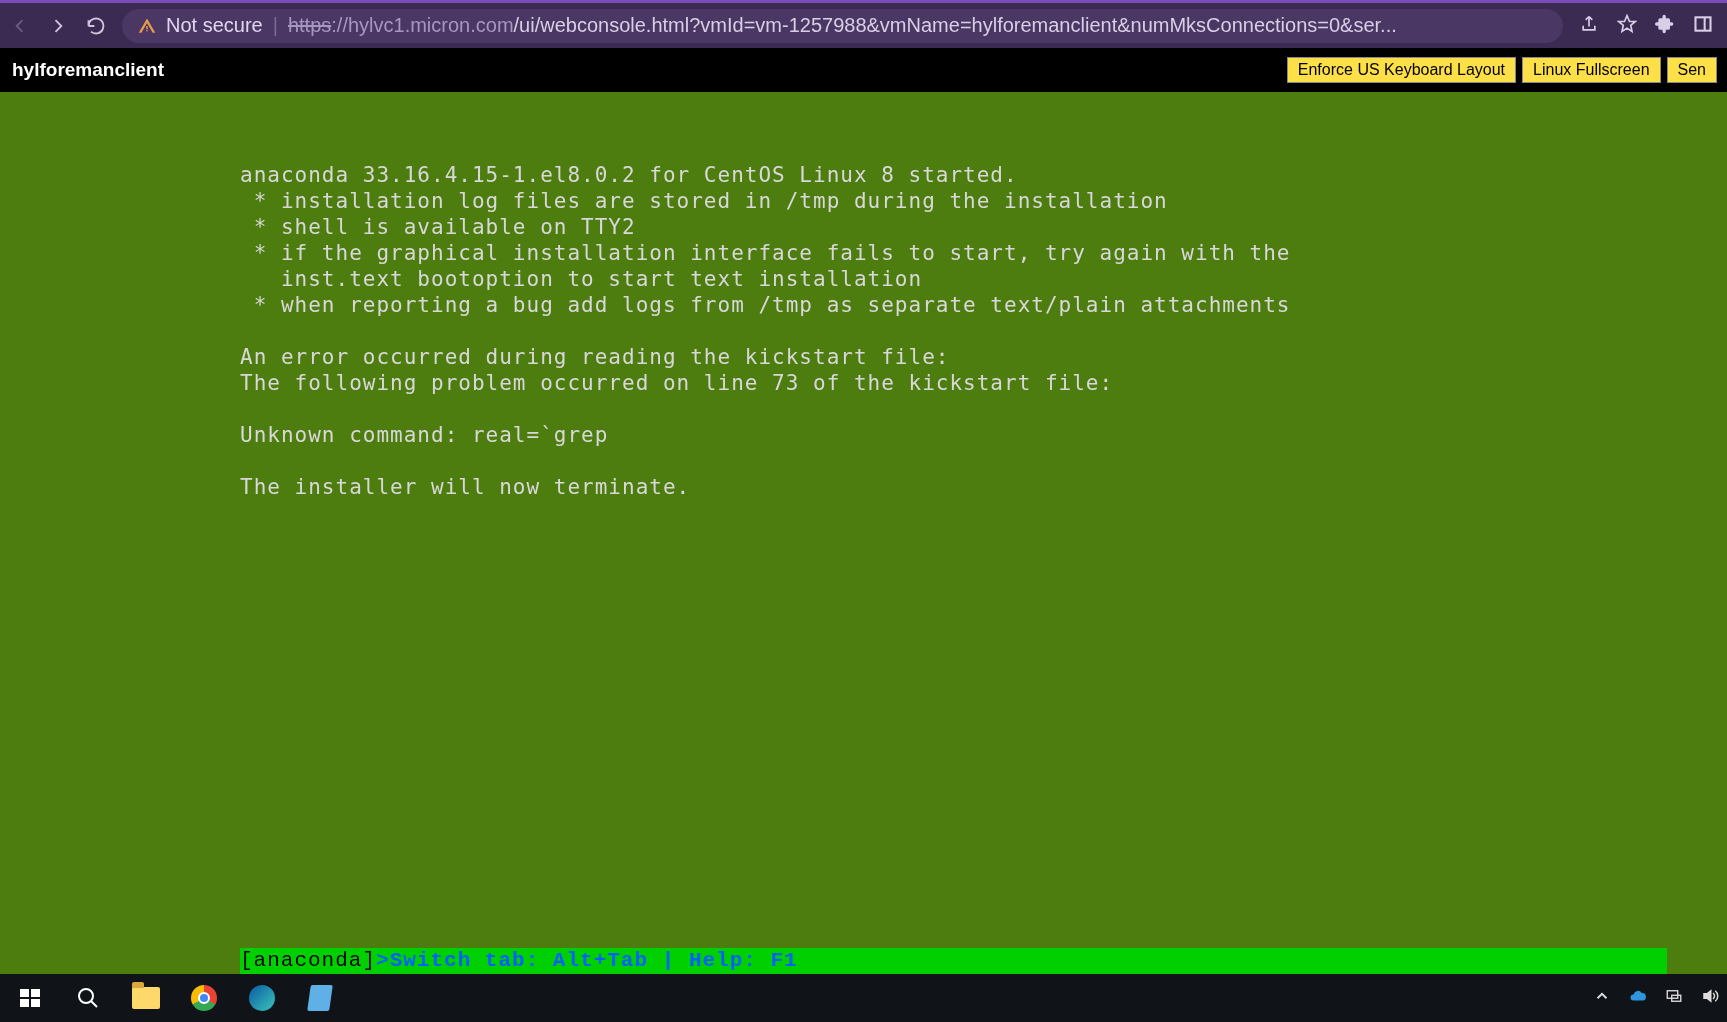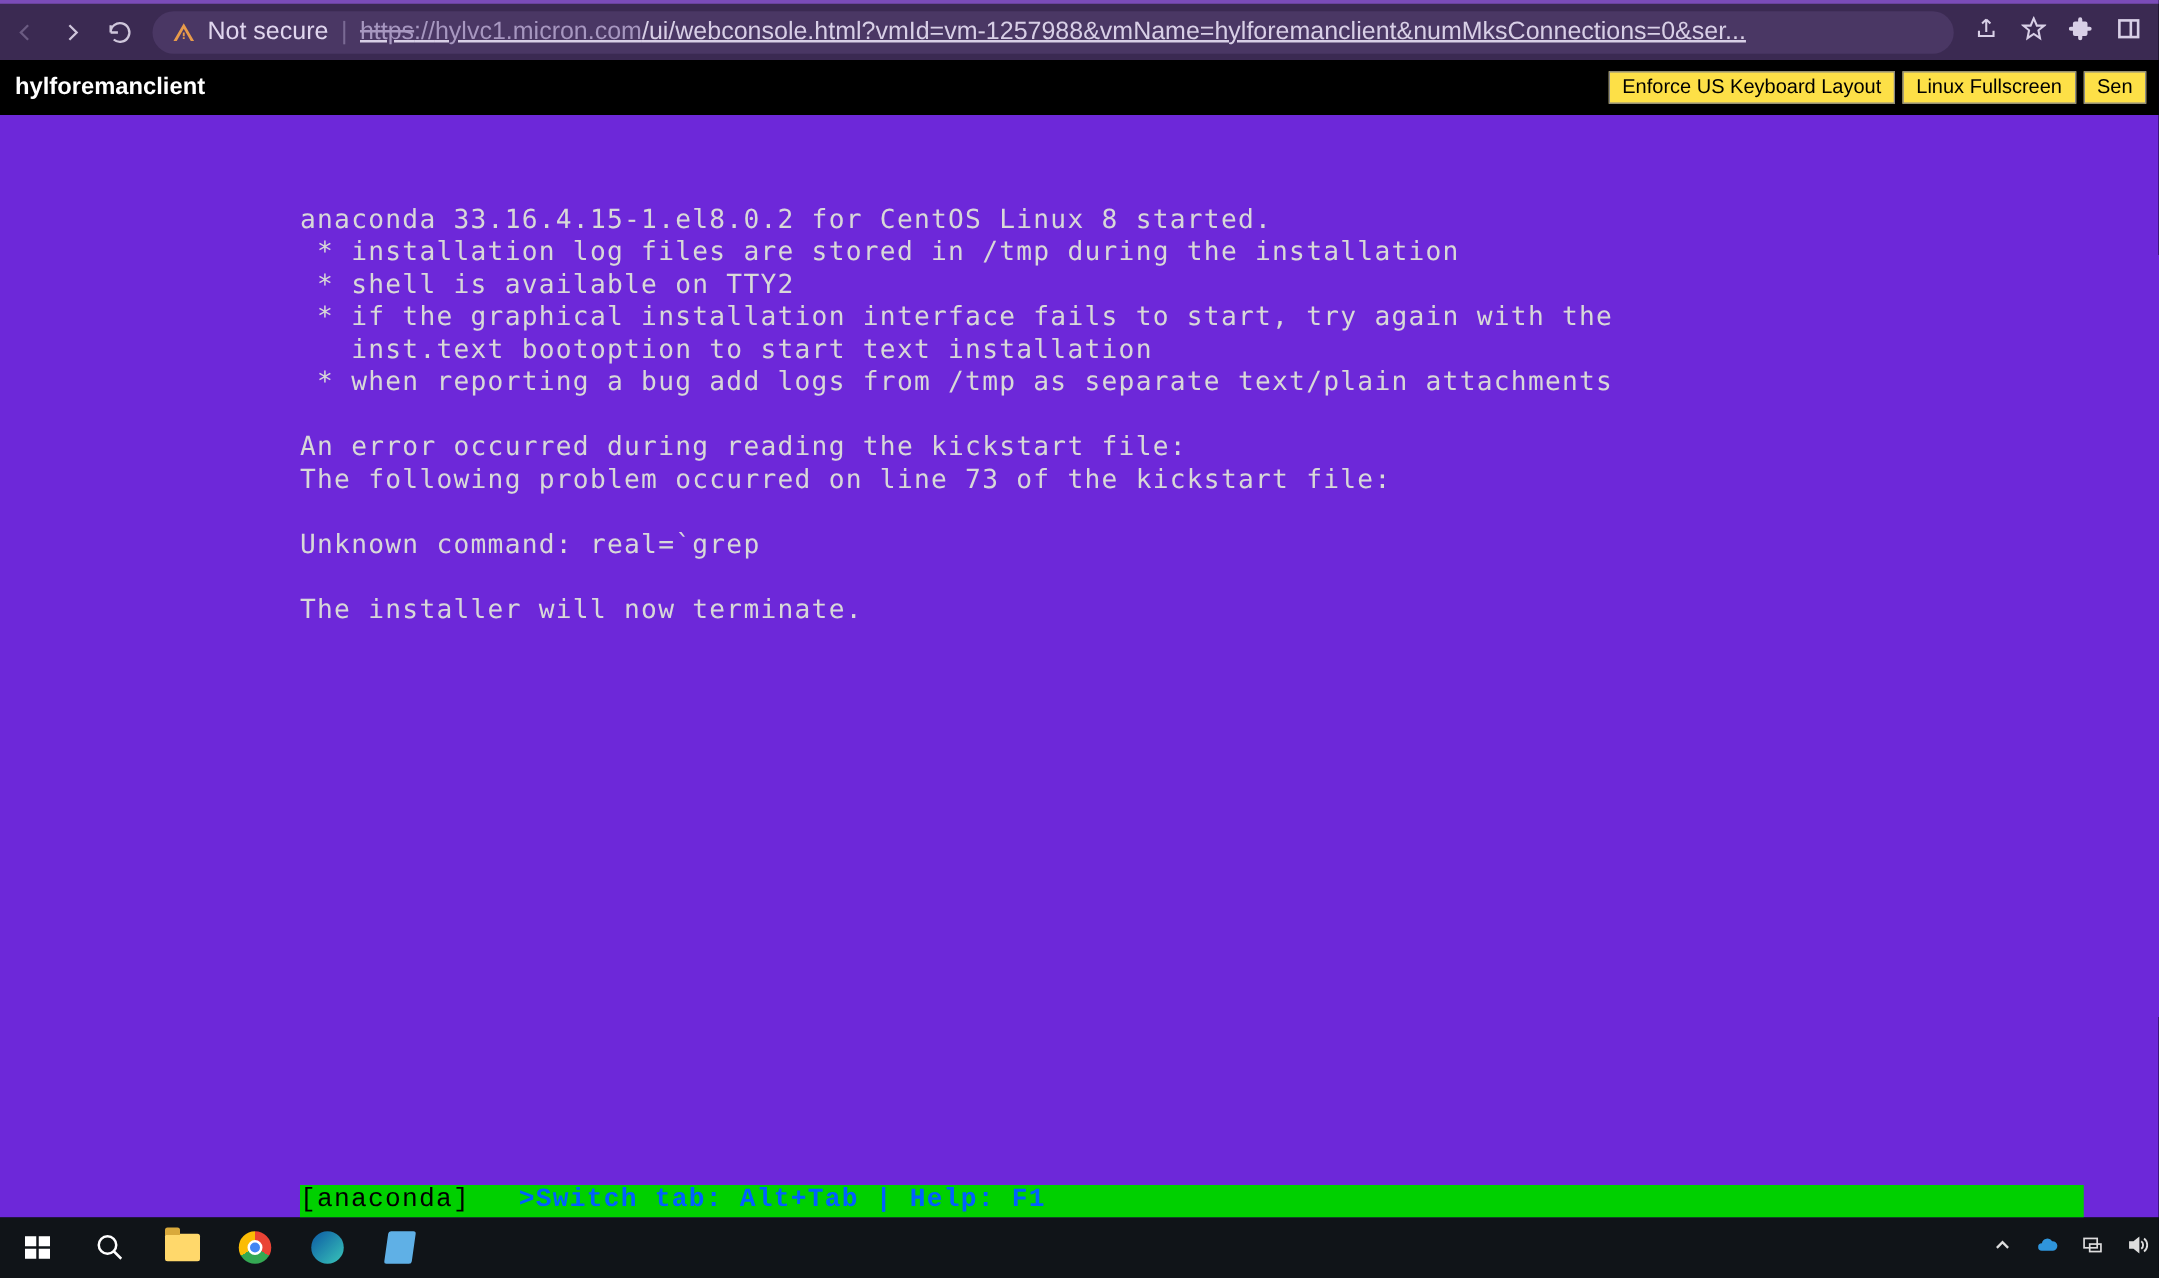--- a/index.html
+++ b/index.html
@@ -10,39 +10,39 @@
   .nav-buttons { display: flex; align-items: center; gap: 18px; }
   .nav-icon { width: 20px; height: 20px; display: flex; align-items: center; justify-content: center; color: #cfc6db; }
   .nav-icon.disabled { color: #6b5b82; }
   .nav-icon svg { width: 20px; height: 20px; }
   
   .address-bar { flex: 1; height: 34px; background: #4a3764; border-radius: 18px; display: flex; align-items: center; padding: 0 16px; gap: 10px; color: #d8cfe6; font-size: 20px; overflow: hidden; }
   .warn-icon { color: #e89b4a; display: flex; align-items: center; }
   .warn-icon svg { width: 18px; height: 18px; }
   .not-secure { color: #e0d6ee; white-space: nowrap; }
   .sep { color: #7a6a94; }
-  .url { color: #d8cfe6; white-space: nowrap; overflow: hidden; text-overflow: ellipsis; text-decoration: underline; }
+  .url { color: #d8cfe6; white-space: nowrap; overflow: hidden; text-overflow: ellipsis; }
   .url .dim { color: #a797c0; }
   .url .strike { text-decoration: line-through; }
   
   .chrome-right { display: flex; align-items: center; gap: 18px; color: #d8cfe6; padding-right: 4px; }
   .chrome-right svg { width: 20px; height: 20px; }
   
   
   .page-header { height: 44px; background: #000; display: flex; align-items: center; justify-content: space-between; padding: 0 10px; gap: 32px; }
   .vm-title { color: #fff; font-weight: 700; font-size: 19px; padding-left: 2px; }
   .header-buttons { display: flex; gap: 6px; }
   .hdr-btn { background: #fde047; color: #000; border: 1px solid #888; font-size: 16px; padding: 3px 10px; cursor: pointer; font-family: inherit; }
   
   
-  .console { background: #6d28d9; color: #d8d8d8; font-family: "Courier New", monospace; font-size: 21px; line-height: 26px; padding: 70px 0 0 240px; height: calc(100% - 48px - 44px - 48px); position: relative; letter-spacing: 1px; }
+  .console { background: #4d7c0f; color: #d8d8d8; font-family: "Courier New", monospace; font-size: 21px; line-height: 26px; padding: 70px 0 0 240px; height: calc(100% - 48px - 44px - 48px); position: relative; letter-spacing: 1px; }
   .console pre { white-space: pre; }
   
   .pane-dead { position: absolute; bottom: 26px; left: 240px; }
-  .tmux-bar { position: absolute; bottom: 0; left: 240px; right: 60px; background: #00d000; color: #000; height: 26px; display: flex; align-items: baseline; font-family: "Courier New", monospace; font-size: 21px; letter-spacing: 1px; white-space: pre; gap: 39px; }
+  .tmux-bar { position: absolute; bottom: 0; left: 240px; right: 60px; background: #00d000; color: #000; height: 26px; display: flex; align-items: baseline; font-family: "Courier New", monospace; font-size: 21px; letter-spacing: 1px; white-space: pre; }
   .tmux-bar .tab { color: #000; }
   .tmux-bar .hint { color: #0060ff; font-weight: bold; }
   
   
   .taskbar { position: absolute; bottom: 0; left: 0; right: 0; height: 48px; background: #101418; display: flex; align-items: center; justify-content: space-between; padding: 0 8px; }
   .task-left { display: flex; align-items: center; gap: 30px; padding-left: 8px; }
   .task-ico { width: 28px; height: 28px; display: flex; align-items: center; justify-content: center; color: #fff; }
   .task-ico svg { width: 24px; height: 24px; }
   .chrome-logo { width:26px; height:26px; border-radius:50%; background: conic-gradient(#ea4335 0 120deg,#34a853 120deg 240deg,#fbbc05 240deg 360deg); position:relative;}
   .chrome-logo::after{content:"";position:absolute;inset:7px;background:#4285f4;border-radius:50%;border:2px solid #fff;}

